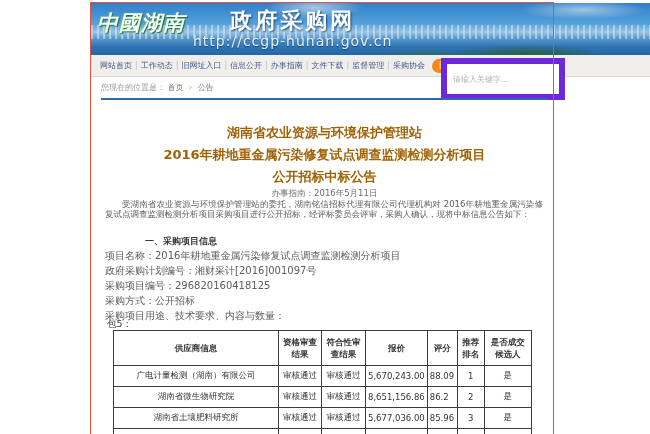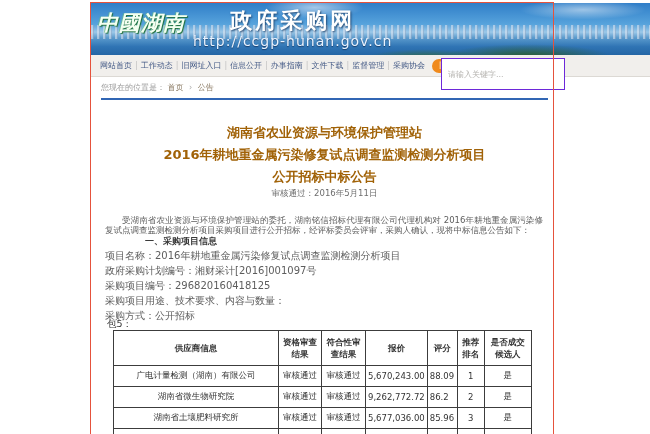--- a/index.html
+++ b/index.html
@@ -32,37 +32,37 @@
 
   
   .navbar{position:absolute;left:91px;top:55px;width:559px;height:22px;background:#f1efec;
     border-bottom:1px solid #dcd9d4;display:flex;align-items:center;padding-left:9px;}
   .nav-items{display:flex;align-items:center;}
   .nav-item{font-size:8px;color:#445a86;white-space:nowrap;cursor:pointer;}
   .nav-sep{font-size:8px;color:#c2c2c2;margin:0 3px;}
   .old-site-btn{margin-left:7px;background:#f08a1c;color:#ffffff;font-size:8px;
     border:none;border-radius:8px;padding:2px 7px;white-space:nowrap;cursor:pointer;line-height:10px;}
   .search-box{position:absolute;left:350px;top:3px;width:124px;height:16px;background:#ffffff;
-    border:1px solid #6d28d9;font-size:8px;color:#aaa;padding:15px 6px;}
+    border:6px solid #6d28d9;font-size:8px;color:#aaa;padding:15px 6px;}
   .search-box::placeholder{color:#b5b3af;font-size:8px;}
 
   
   .breadcrumb{position:absolute;left:101px;top:80px;height:16px;line-height:16px;font-size:8px;color:#999;}
   .breadcrumb .crumb{color:#8a7a63;cursor:pointer;}
   .breadcrumb .sep{margin:0 3px;color:#aaa;}
 
   .blue-line{position:absolute;left:101px;top:98px;width:447px;height:2px;background:#3166b4;}
 
   
   .content{position:absolute;left:101px;top:100px;width:447px;height:334px;background:#fff;}
   .titles{position:absolute;left:0;top:22px;width:100%;text-align:center;}
   .title-line{font-size:13px;font-weight:bold;color:#a16207;line-height:22px;}
   .pub-date{position:absolute;left:0;top:88px;width:100%;text-align:center;font-size:8.5px;color:#6d6d6d;}
   .intro{position:absolute;left:4px;top:99px;width:438px;font-size:8.5px;color:#5d5d5d;
-    line-height:10px;text-indent:2em;text-align:justify;margin-top:16px;}
+    line-height:10px;text-indent:2em;text-align:justify;}
   .sec-title{position:absolute;left:4px;top:135px;font-size:9px;font-weight:bold;color:#3a3a3a;margin-left:40px;}
   .details{position:absolute;left:4px;top:148px;width:438px;}
   .detail-line{font-size:10px;color:#5d5d5d;line-height:15px;white-space:nowrap;}
   .pkg-label{position:absolute;left:6px;top:218px;font-size:9.5px;color:#333;}
 
   
   .bid-table{position:absolute;left:12px;top:230px;border-collapse:collapse;table-layout:fixed;}
   .bid-table th,.bid-table td{border:1px solid #3c3c3c;font-size:8.5px;color:#333;
     text-align:center;vertical-align:middle;padding:1px 2px;overflow:hidden;}
   .bid-table th{font-weight:bold;height:35px;line-height:12px;}
@@ -114,29 +114,29 @@
   </div>
 
   <div class="blue-line"></div>
 
   <div class="content">
     <div class="titles">
       <div class="title-line">湖南省农业资源与环境保护管理站</div>
       <div class="title-line">2016年耕地重金属污染修复试点调查监测检测分析项目</div>
       <div class="title-line">公开招标中标公告</div>
     </div>
-    <div class="pub-date">审核通过：2016年5月11日</div>
+    <div class="pub-date">办事指南：2016年5月11日</div>
     <div class="intro">受湖南省农业资源与环境保护管理站的委托，湖南铭信招标代理有限公司代理机构对 2016年耕地重金属污染修复试点调查监测检测分析项目采购项目进行公开招标，经评标委员会评审，采购人确认，现将中标信息公告如下：</div>
     <div class="sec-title">一、采购项目信息</div>
     <div class="details" id="detail-lines">
         <div class="detail-line">项目名称：2016年耕地重金属污染修复试点调查监测检测分析项目</div>
         <div class="detail-line">政府采购计划编号：湘财采计[2016]001097号</div>
         <div class="detail-line">采购项目编号：296820160418125</div>
+        <div class="detail-line">采购方式：公开招标</div>
         <div class="detail-line">采购项目用途、技术要求、内容与数量：</div>
-        <div class="detail-line">采购方式：公开招标</div>
       </div>
     <div class="pkg-label">包5：</div>
 
     <table class="bid-table" id="bid-table">
       <colgroup id="bid-cols">
           <col style="width: 165px;">
           <col style="width: 43px;">
           <col style="width: 44px;">
           <col style="width: 56px;">
           <col style="width: 30px;">
@@ -161,21 +161,21 @@
             <td>审核通过</td>
             <td class="num">5,670,243.00</td>
             <td class="num">88.09</td>
             <td>1</td>
             <td>是</td>
           </tr>
           <tr>
             <td>湖南省微生物研究院</td>
             <td>审核通过</td>
             <td>审核通过</td>
-            <td class="num">9,262,772.72</td>
+            <td class="num">8,651,156.86</td>
             <td class="num">86.2</td>
             <td>2</td>
             <td>是</td>
           </tr>
           <tr>
             <td>湖南省土壤肥料研究所</td>
             <td>审核通过</td>
             <td>审核通过</td>
             <td class="num">5,677,036.00</td>
             <td class="num">85.96</td>

